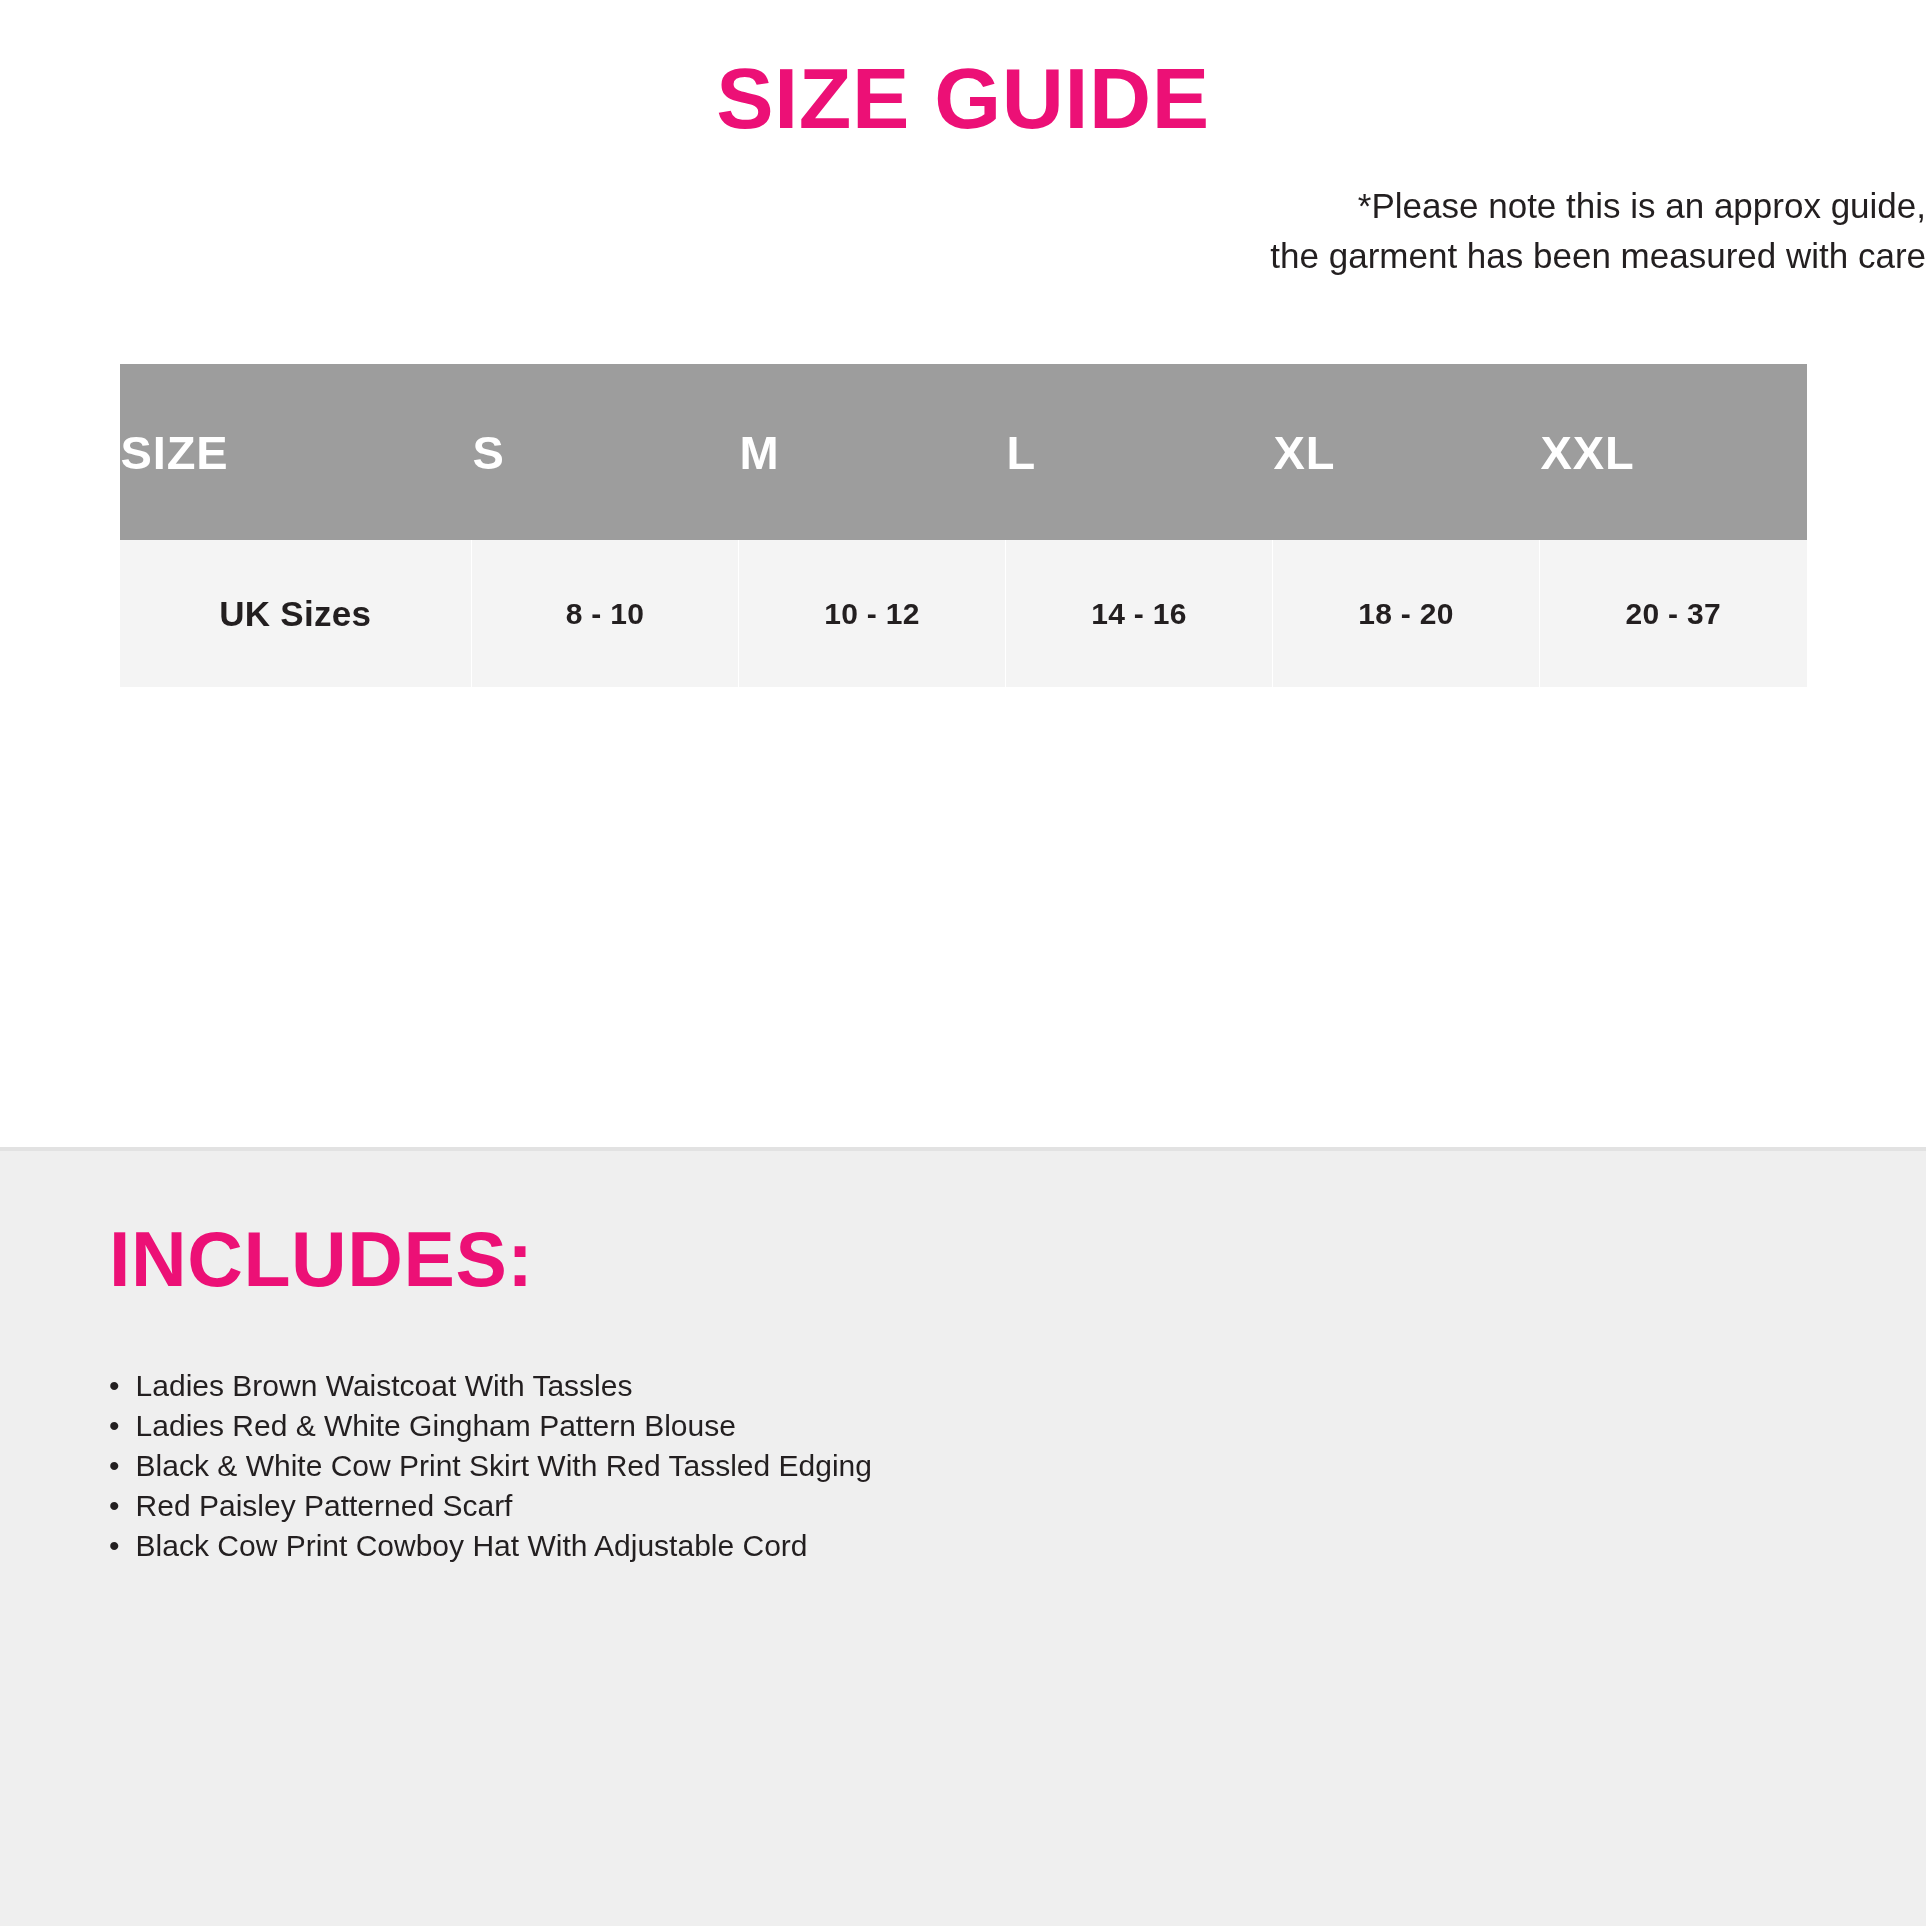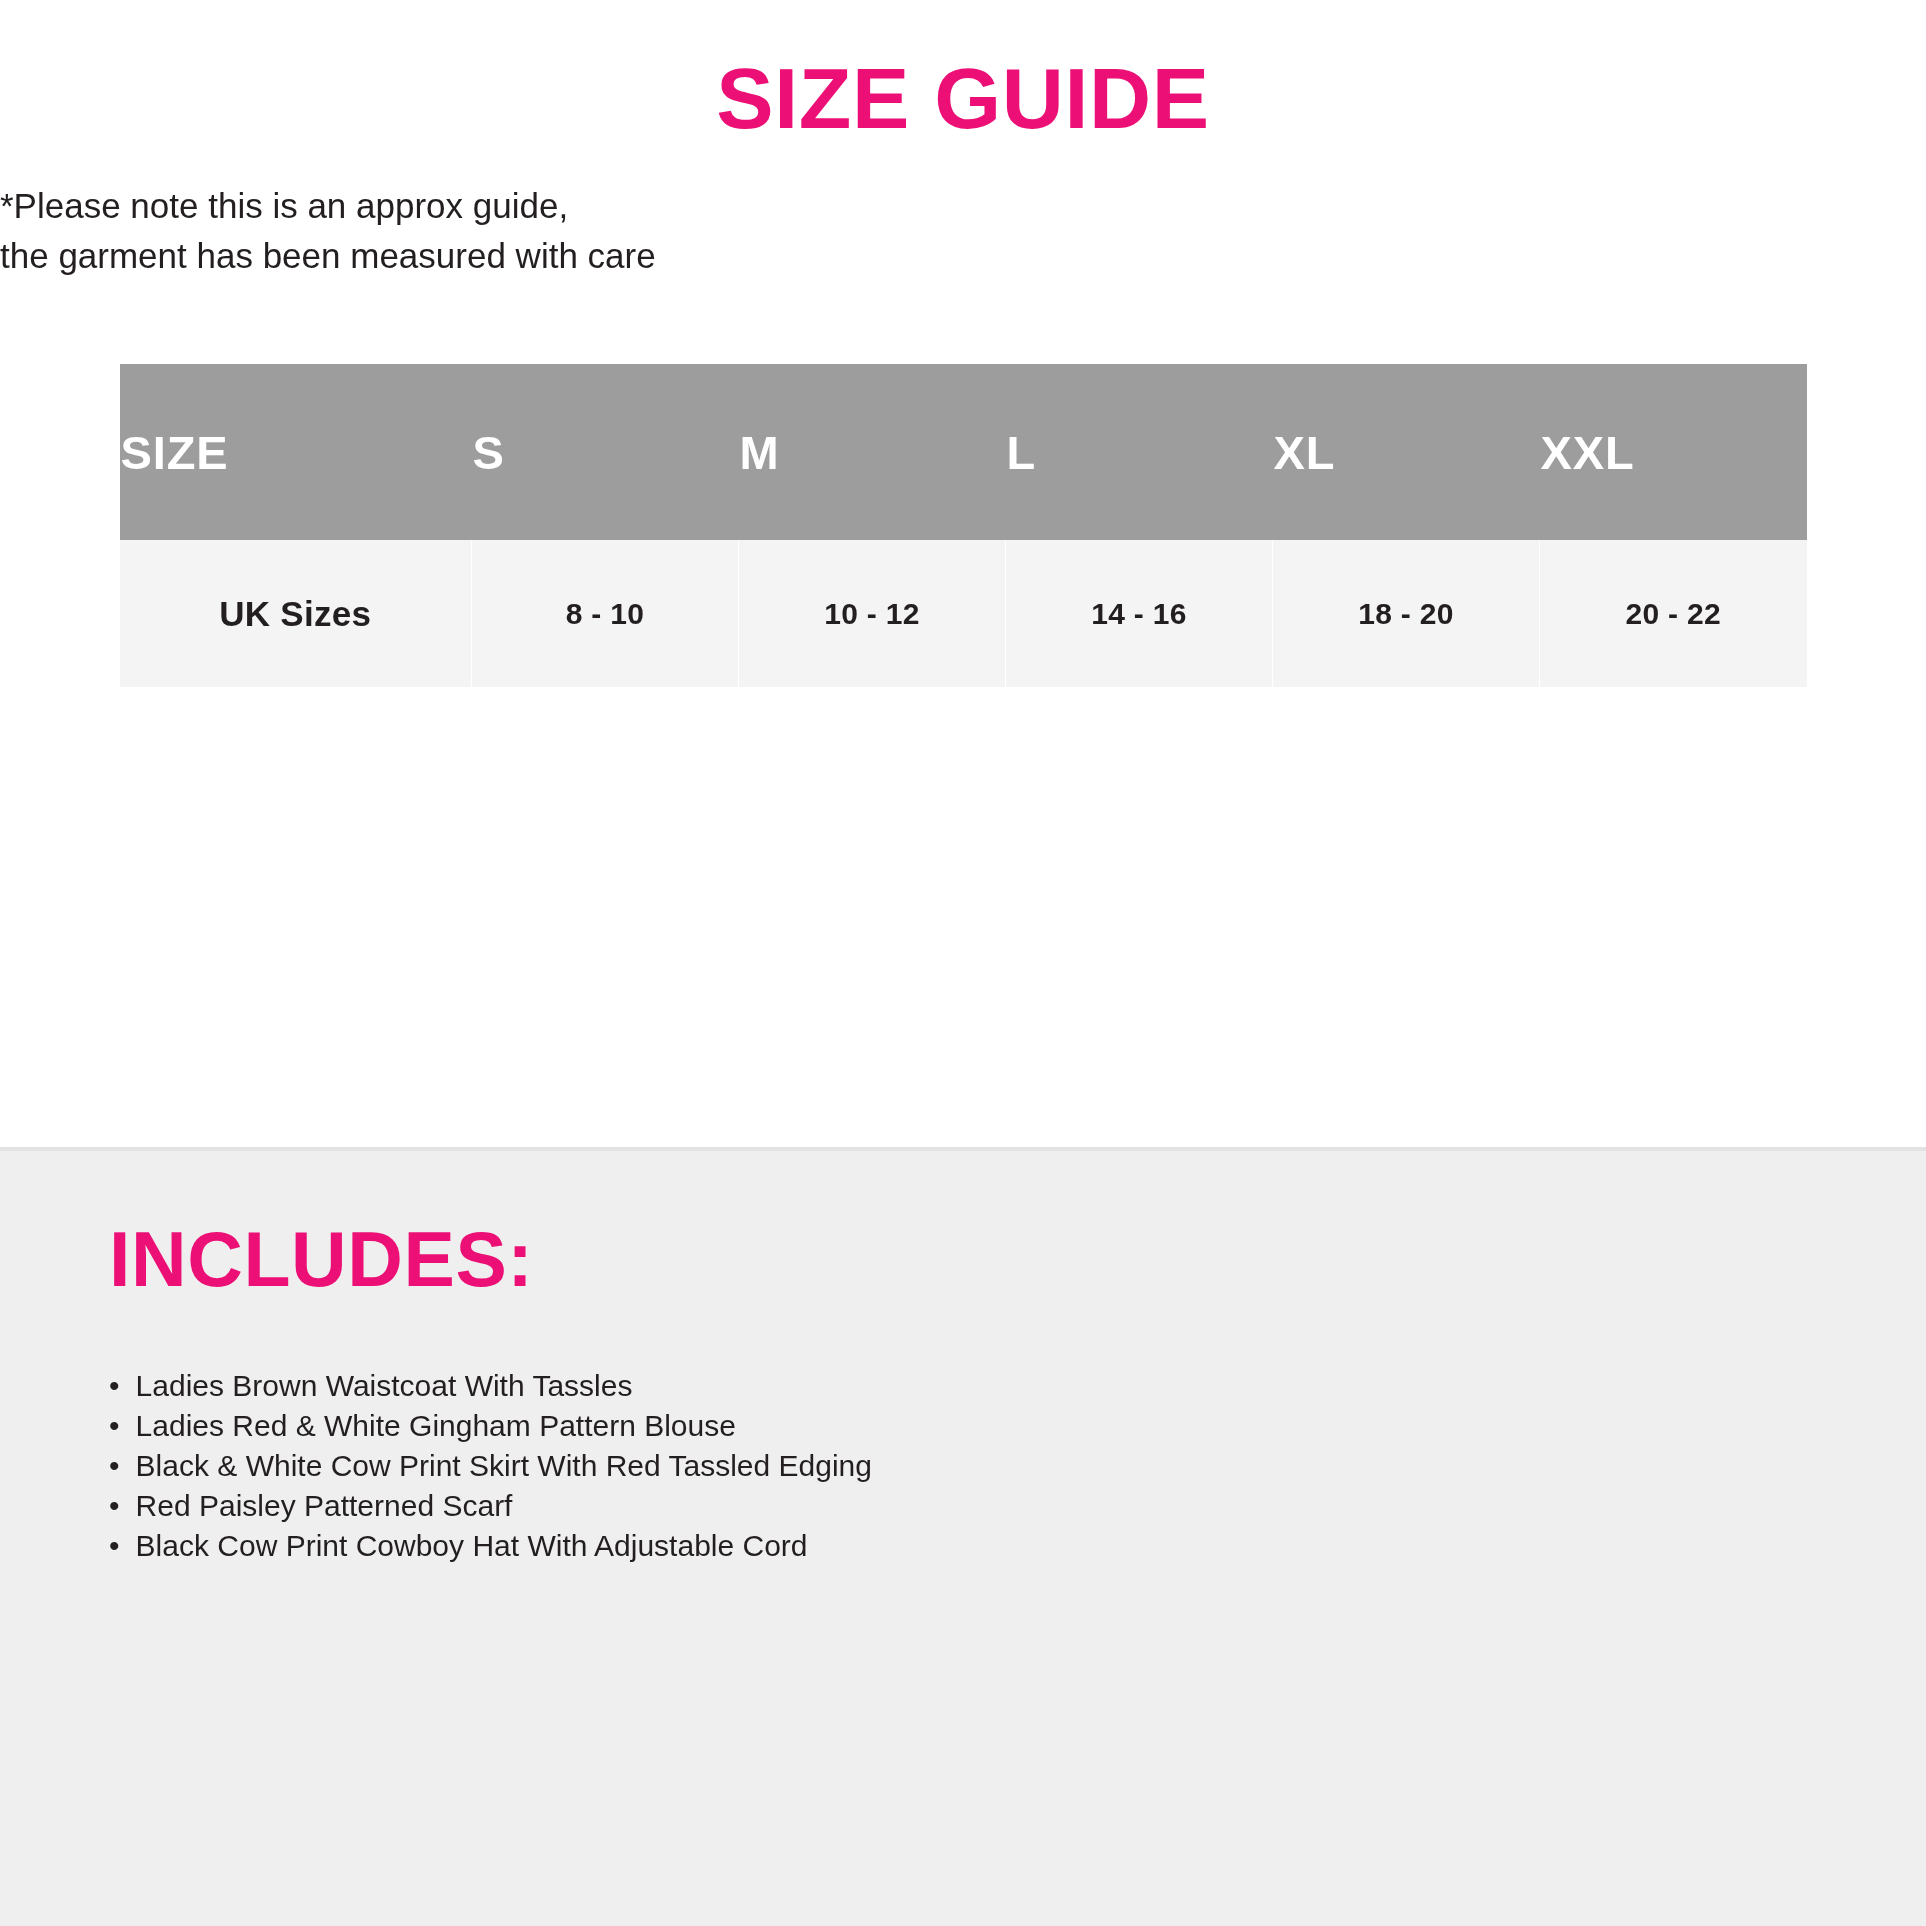--- a/index.html
+++ b/index.html
@@ -35,21 +35,21 @@
     text-align: center;
     color: #ec1076;
     font-weight: bold;
     font-size: 86px;
     letter-spacing: 0.6px;
     line-height: 1.0;
     margin: 0;
   }
 
   .note {
-    text-align: left;
+    text-align: right;
     color: #231f20;
     font-size: 35px;
     line-height: 1.42;
     margin: 0;
     padding-top: 40px;
     font-weight: 400;
   }
   .note-line { display: block; }
 
   .table-wrap {
@@ -166,21 +166,21 @@
             <th>XXL</th>
           </tr>
         </thead>
         <tbody>
           <tr>
             <td>UK Sizes</td>
             <td>8 - 10</td>
             <td>10 - 12</td>
             <td>14 - 16</td>
             <td>18 - 20</td>
-            <td>20 - 22</td>
+            <td>20 - 37</td>
           </tr>
         </tbody>
       </table>
     </div>
 
   </div>
 
   <div class="bottom-section">
     <h2 class="includes-title">INCLUDES:</h2>
 

